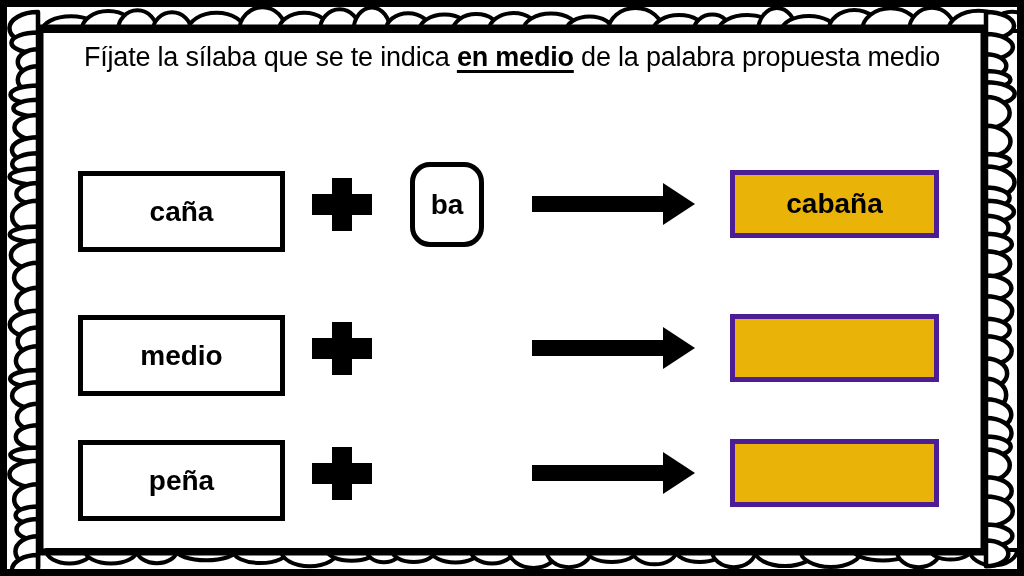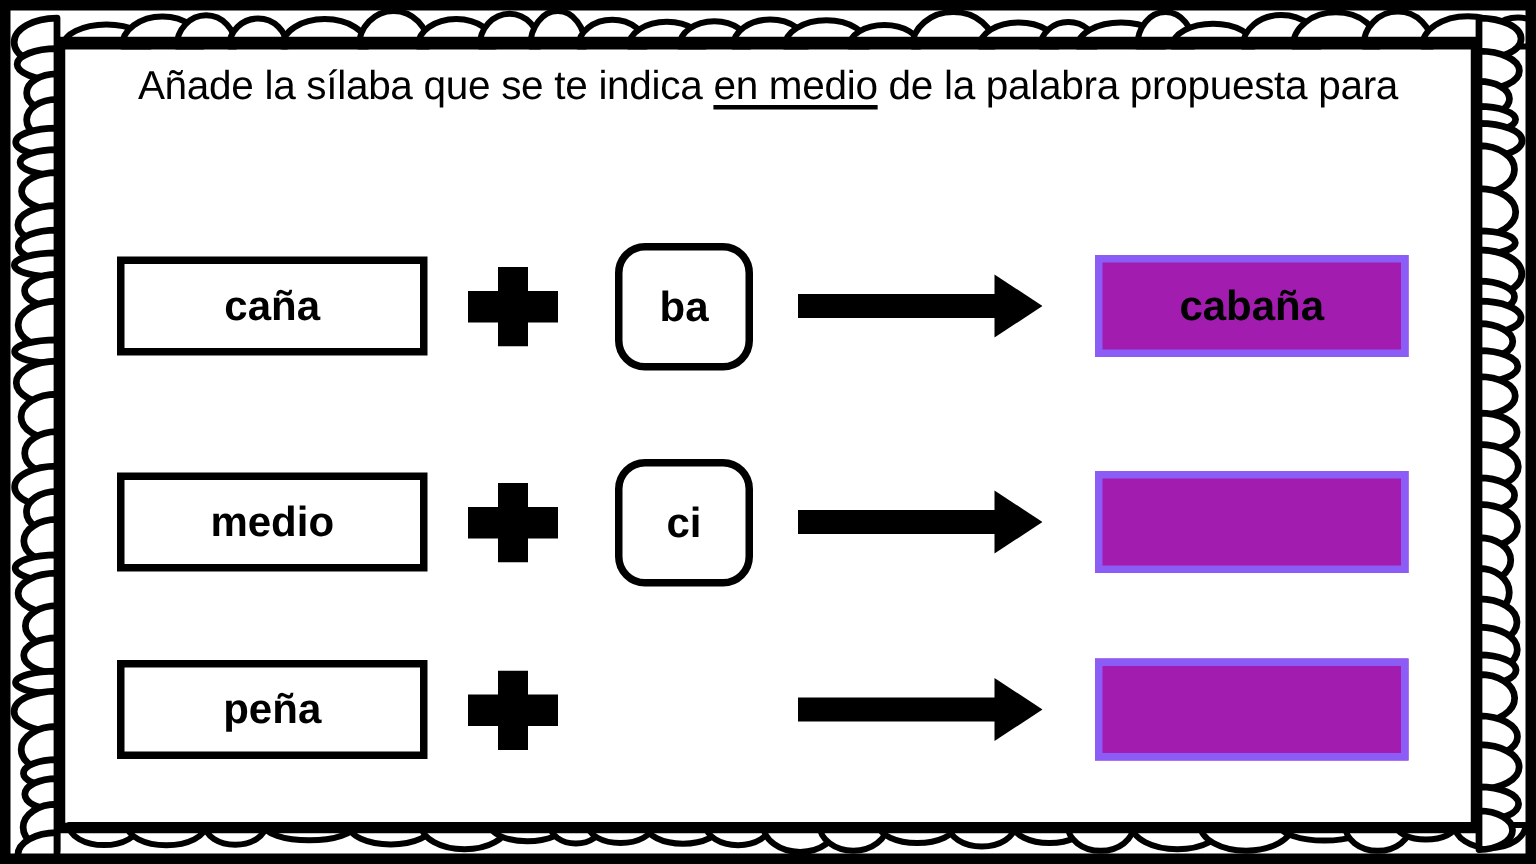--- a/index.html
+++ b/index.html
@@ -15,47 +15,48 @@
   .title {
     position: absolute; left: 44px; top: 40px; width: 936px;
     text-align: center;
     font-size: 27px; line-height: 35px; letter-spacing: -0.2px;
     color: #000000;
   }
   .title .ul {
     text-decoration: underline;
     text-decoration-thickness: 2.5px;
     text-underline-offset: 4px;
+    font-weight: bold;
   }
 
   .row { position: absolute; left: 0; width: 1024px; height: 85px; }
   .row-1 { top: 162px; }
   .row-2 { top: 306px; }
   .row-3 { top: 431px; }
 
   .word-box {
     position: absolute; left: 78px; top: 9px;
-    width: 207px; height: 66px; box-sizing: border-box;
+    width: 207px; height: 81px; box-sizing: border-box;
     border: 5px solid #000; background: #fff;
     display: flex; align-items: center; justify-content: center;
     font-weight: bold; font-size: 28px;
   }
   .plus { position: absolute; left: 312px; top: 16px; }
   .syll-box {
     position: absolute; left: 410px; top: 0;
-    width: 92px; height: 85px; box-sizing: border-box;
+    width: 74px; height: 85px; box-sizing: border-box;
     border: 5px solid #000; border-radius: 20px; background: #fff;
     display: flex; align-items: center; justify-content: center;
     font-weight: bold; font-size: 28px;
   }
   .arrow { position: absolute; left: 532px; top: 20px; }
   .answer-box {
     position: absolute; left: 730px; top: 8px;
     width: 209px; height: 68px; box-sizing: border-box;
-    border: 5px solid #8b5cf6; background: #a21caf;
+    border: 5px solid #4c1d95; background: #eab308;
     display: flex; align-items: center; justify-content: center;
     font-weight: bold; font-size: 28px;
   }
 </style>
 </head>
 <body>
 
 <svg id="doodle-border" width="1024" height="576" viewBox="0 0 1024 576" xmlns="http://www.w3.org/2000/svg">
     <path d="M 42 31 A 28.98299429472536 14.673295021057129 0 0 1 99.96598858945072 31 Z" fill="#fff" stroke="#000000" stroke-width="4" stroke-linejoin="round"></path>
     <path d="M 81.28913791564361 31 A 26.955978095531464 20.02740216255188 0 0 1 135.20109410670653 31 Z" fill="#fff" stroke="#000000" stroke-width="4" stroke-linejoin="round"></path>
@@ -162,21 +163,21 @@
     <path d="M 986 449.57318887014225 A 23.776488065719604 15.783973842859268 0 0 1 986 481.1411365558608 Z" fill="#fff" stroke="#000000" stroke-width="4.5" stroke-linejoin="round"></path>
     <path d="M 986 477.2083628144874 A 25.66600775718689 13.924484968185425 0 0 1 986 505.0573327508582 Z" fill="#fff" stroke="#000000" stroke-width="4.5" stroke-linejoin="round"></path>
     <path d="M 986 496.4563791735521 A 26.785282850265503 14.873368978500366 0 0 1 986 526.2031171305528 Z" fill="#fff" stroke="#000000" stroke-width="4.5" stroke-linejoin="round"></path>
     <path d="M 986 524.6059823708839 A 26.408254384994507 11.32352328300476 0 0 1 986 547.2530289368934 Z" fill="#fff" stroke="#000000" stroke-width="4.5" stroke-linejoin="round"></path>
     <path d="M 986 540.5541738842504 A 22.352625608444214 12.890319585800171 0 0 1 986 566.3348130558508 Z" fill="#fff" stroke="#000000" stroke-width="4.5" stroke-linejoin="round"></path>
     <rect x="3.5" y="3.5" width="1017" height="569" fill="none" stroke="#000000" stroke-width="7"></rect>
     <rect x="40" y="28" width="944" height="524" fill="none" stroke="#000000" stroke-width="7"></rect>
   </svg>
 
 <div class="title">
-  <span>Añade la sílaba que se te indica </span><span class="ul">en medio</span><span> de la palabra propuesta para</span><br>
+  <span>Fíjate la sílaba que se te indica </span><span class="ul">en medio</span><span> de la palabra propuesta medio</span><br>
 </div>
 
 <div class="row row-1">
   <div class="word-box">
     <span>caña</span>
   </div>
   <svg class="plus" width="60" height="53" viewBox="0 0 60 53">
     <path d="M20 0 H40 V16 H60 V37 H40 V53 H20 V37 H0 V16 H20 Z" fill="#000"></path>
   </svg>
   <div class="syll-box">
@@ -191,23 +192,20 @@
   </div>
 </div>
 
 <div class="row row-2">
   <div class="word-box">
     <span>medio</span>
   </div>
   <svg class="plus" width="60" height="53" viewBox="0 0 60 53">
     <path d="M20 0 H40 V16 H60 V37 H40 V53 H20 V37 H0 V16 H20 Z" fill="#000"></path>
   </svg>
-  <div class="syll-box">
-    <span>ci</span>
-  </div>
   <svg class="arrow" width="163" height="44" viewBox="0 0 163 44">
     <rect x="0" y="14" width="133" height="16" fill="#000"></rect>
     <polygon points="131,1 163,22 131,43" fill="#000"></polygon>
   </svg>
   <div class="answer-box">
     <span></span>
   </div>
 </div>
 
 <div class="row row-3">

